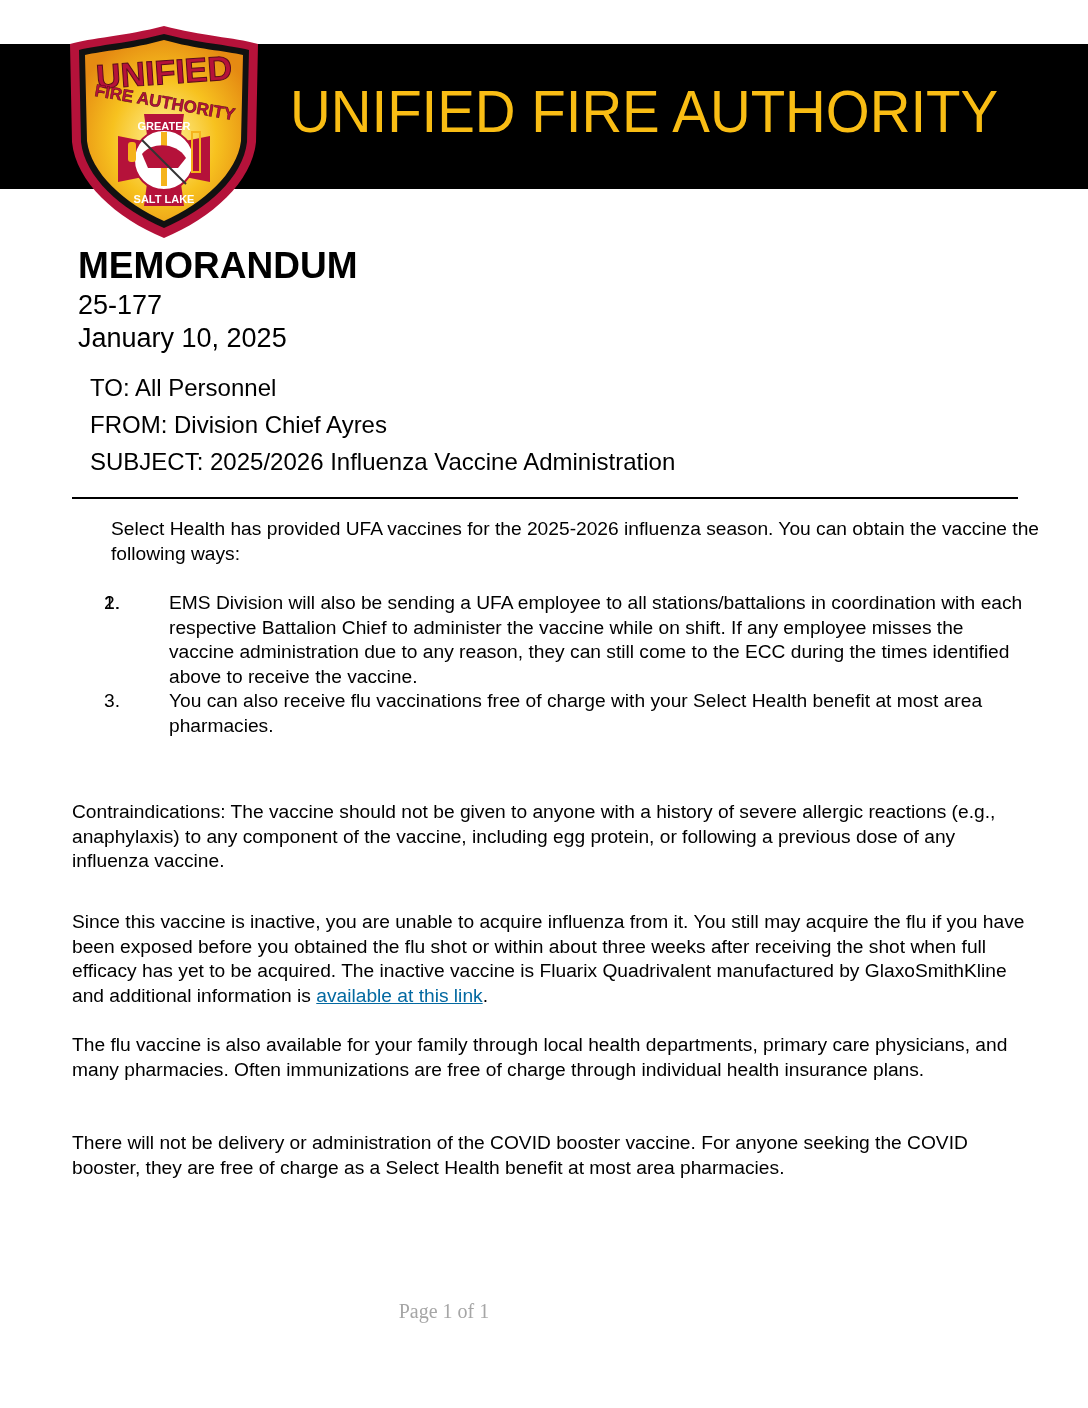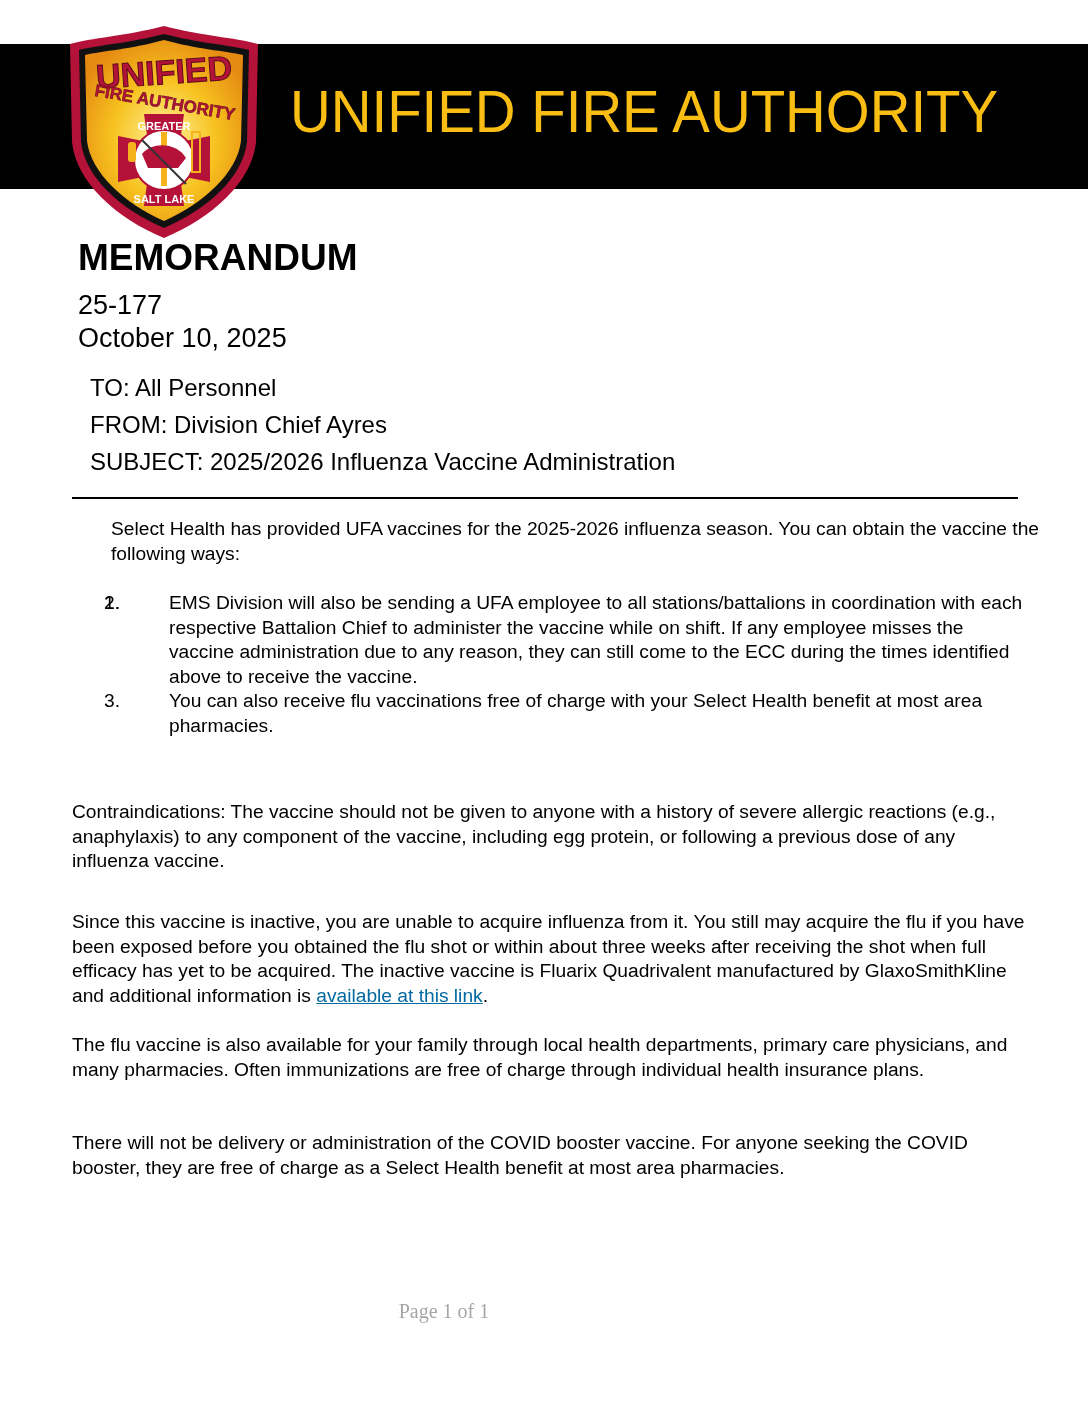--- a/index.html
+++ b/index.html
@@ -15,21 +15,21 @@
   .header-title {
     position: absolute; left: 290px; top: 72px;
     font-size: 60px; line-height: 80px; color: #f9bd14;
     letter-spacing: 0px; white-space: nowrap;
     transform: scaleX(0.94); transform-origin: left center;
   }
   .badge {
     position: absolute; left: 66px; top: 22px; width: 196px; height: 220px;
   }
   .memo-title {
-    position: absolute; left: 78px; top: 236px;
+    position: absolute; left: 78px; top: 244px;
     font-size: 37px; font-weight: bold; line-height: 44px;
   }
   .memo-number, .memo-date {
     position: absolute; left: 78px; font-size: 27px; line-height: 32px;
   }
   .memo-number { top: 289px; }
   .memo-date { top: 322px; }
   .meta-line {
     position: absolute; left: 78px; font-size: 24px; line-height: 30px;
     white-space: nowrap;
@@ -90,21 +90,21 @@
     <rect x="28" y="-30" width="8" height="40" fill="none" stroke="#f5b31b" stroke-width="2"></rect>
   </g>
   <text x="98" y="108" text-anchor="middle" font-family="Liberation Sans, sans-serif" font-weight="bold" font-size="11" fill="#ffffff">GREATER</text>
   <text x="98" y="181" text-anchor="middle" font-family="Liberation Sans, sans-serif" font-weight="bold" font-size="11" fill="#ffffff">SALT LAKE</text>
 </svg>
 
 <div class="header-title">UNIFIED FIRE AUTHORITY</div>
 
 <div class="memo-title">MEMORANDUM</div>
 <div class="memo-number">25-177</div>
-<div class="memo-date">October 10, 2025</div>
+<div class="memo-date">January 10, 2025</div>
 
 <div class="meta-line meta-to">TO: All Personnel</div>
 <div class="meta-line meta-from">FROM: Division Chief Ayres</div>
 <div class="meta-line meta-subject">SUBJECT: 2025/2026 Influenza Vaccine Administration</div>
 
 <div class="divider"></div>
 
 <div class="body p-intro">Select Health has provided UFA vaccines for the 2025-2026 influenza season. You can obtain the vaccine the following ways:</div>
 
 <ol class="list">

